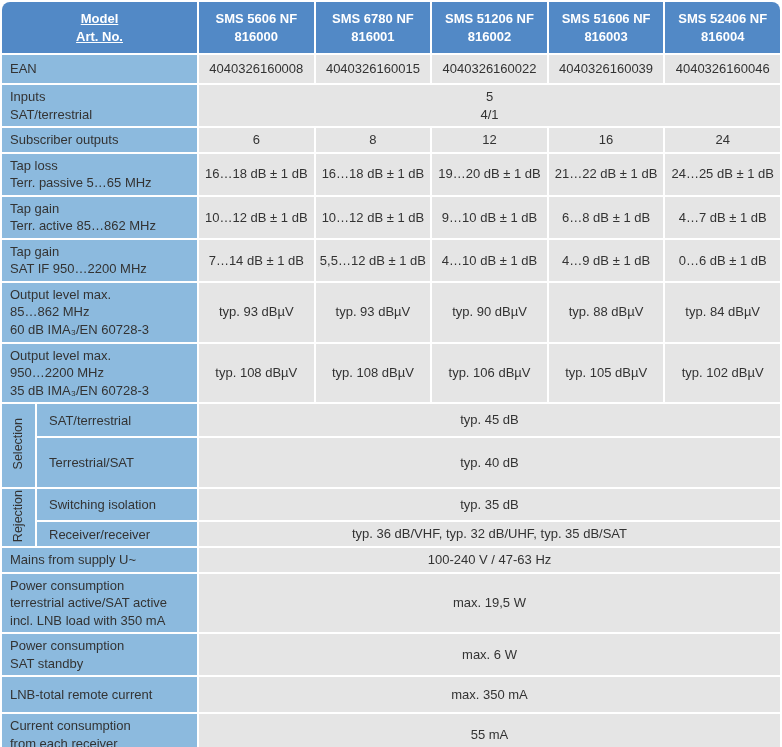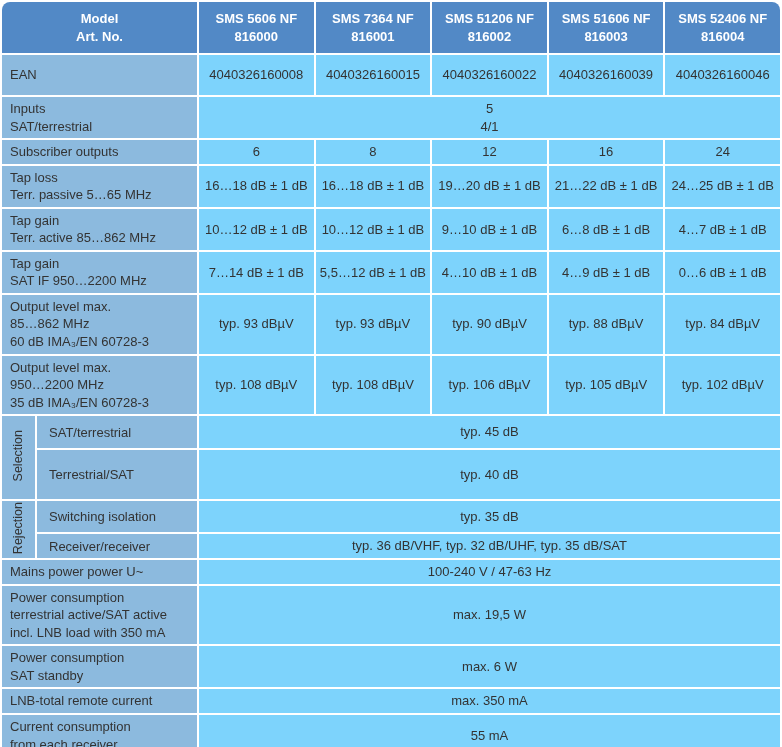--- a/index.html
+++ b/index.html
@@ -12,23 +12,23 @@
   th,td { margin:0; overflow:hidden; }
   th.head { background:#5289c6; color:#ffffff; font-weight:bold; font-size:13px;
     text-align:center; vertical-align:middle; line-height:1.35; padding:2px; white-space:pre-line; }
   td.lbl { background:#8cbade; font-size:13px; vertical-align:middle;
     padding:3px 6px 3px 8px; white-space:pre-line; line-height:1.35; }
   td.sublbl { background:#8cbade; font-size:13px; vertical-align:middle;
     padding:3px 6px 3px 12px; }
   td.rot { background:#8cbade; text-align:center; vertical-align:middle; padding:0; }
   td.rot .vtext { writing-mode:vertical-rl; transform:rotate(180deg);
     display:inline-block; font-size:12.5px; line-height:1; }
-  td.data { background:#7dd3fc; font-size:13px; text-align:center;
+  td.data { background:#e5e5e5; font-size:13px; text-align:center;
     vertical-align:middle; white-space:pre-line; line-height:1.35; padding:2px; }
-  .rad-tl { border-radius:8px 0 0 0; }
+  .rad-tl { border-radius:8px 0 0 0;text-decoration:underline; }
   .rad-tr { border-radius:0 8px 0 0;margin-top:48px; }
 </style>
 </head>
 <body>
 
 <div class="wrap">
 <table class="spec">
   <colgroup>
     <col class="c-rot">
         <col class="c-lbl">
@@ -37,27 +37,27 @@
         <col>
         <col>
         <col>
   </colgroup>
 
   <tbody>
         <tr style="height:51px">
     <th colspan="2" class="head rad-tl">Model
 Art. No.</th>
     <th class="head"><div>SMS 5606 NF</div><div>816000</div></th>
-    <th class="head"><div>SMS 7364 NF</div><div>816001</div></th>
+    <th class="head"><div>SMS 6780 NF</div><div>816001</div></th>
     <th class="head"><div>SMS 51206 NF</div><div>816002</div></th>
     <th class="head"><div>SMS 51606 NF</div><div>816003</div></th>
     <th class="head rad-tr"><div>SMS 52406 NF</div><div>816004</div></th>
   </tr>
 
-  <tr style="height:40px">
+  <tr style="height:28px">
     <td colspan="2" class="lbl">EAN</td>
     <td class="data">4040326160008</td>
     <td class="data">4040326160015</td>
     <td class="data">4040326160022</td>
     <td class="data">4040326160039</td>
     <td class="data">4040326160046</td>
   </tr>
 
   <tr style="height:35px">
     <td colspan="2" class="lbl">Inputs
@@ -141,38 +141,38 @@
     <td rowspan="2" class="rot"><div class="vtext">Rejection</div></td>
     <td class="sublbl">Switching isolation</td>
     <td colspan="5" class="data">typ. 35 dB</td>
   </tr>
   <tr style="height:24px">
     <td class="sublbl">Receiver/receiver</td>
     <td colspan="5" class="data">typ. 36 dB/VHF, typ. 32 dB/UHF, typ. 35 dB/SAT</td>
   </tr>
 
   <tr style="height:23px">
-    <td colspan="2" class="lbl">Mains power power U~</td>
+    <td colspan="2" class="lbl">Mains from supply U~</td>
     <td colspan="5" class="data">100-240 V / 47-63 Hz</td>
   </tr>
 
   <tr style="height:56px">
     <td colspan="2" class="lbl">Power consumption
 terrestrial active/SAT active
 incl. LNB load with 350 mA</td>
     <td colspan="5" class="data">max. 19,5 W</td>
   </tr>
 
   <tr style="height:33px">
     <td colspan="2" class="lbl">Power consumption
 SAT standby</td>
     <td colspan="5" class="data">max. 6 W</td>
   </tr>
 
-  <tr style="height:23px">
+  <tr style="height:35px">
     <td colspan="2" class="lbl">LNB-total remote current</td>
     <td colspan="5" class="data">max. 350 mA</td>
   </tr>
 
   <tr style="height:40px">
     <td colspan="2" class="lbl">Current consumption
 from each receiver</td>
     <td colspan="5" class="data">55 mA</td>
   </tr>
 

